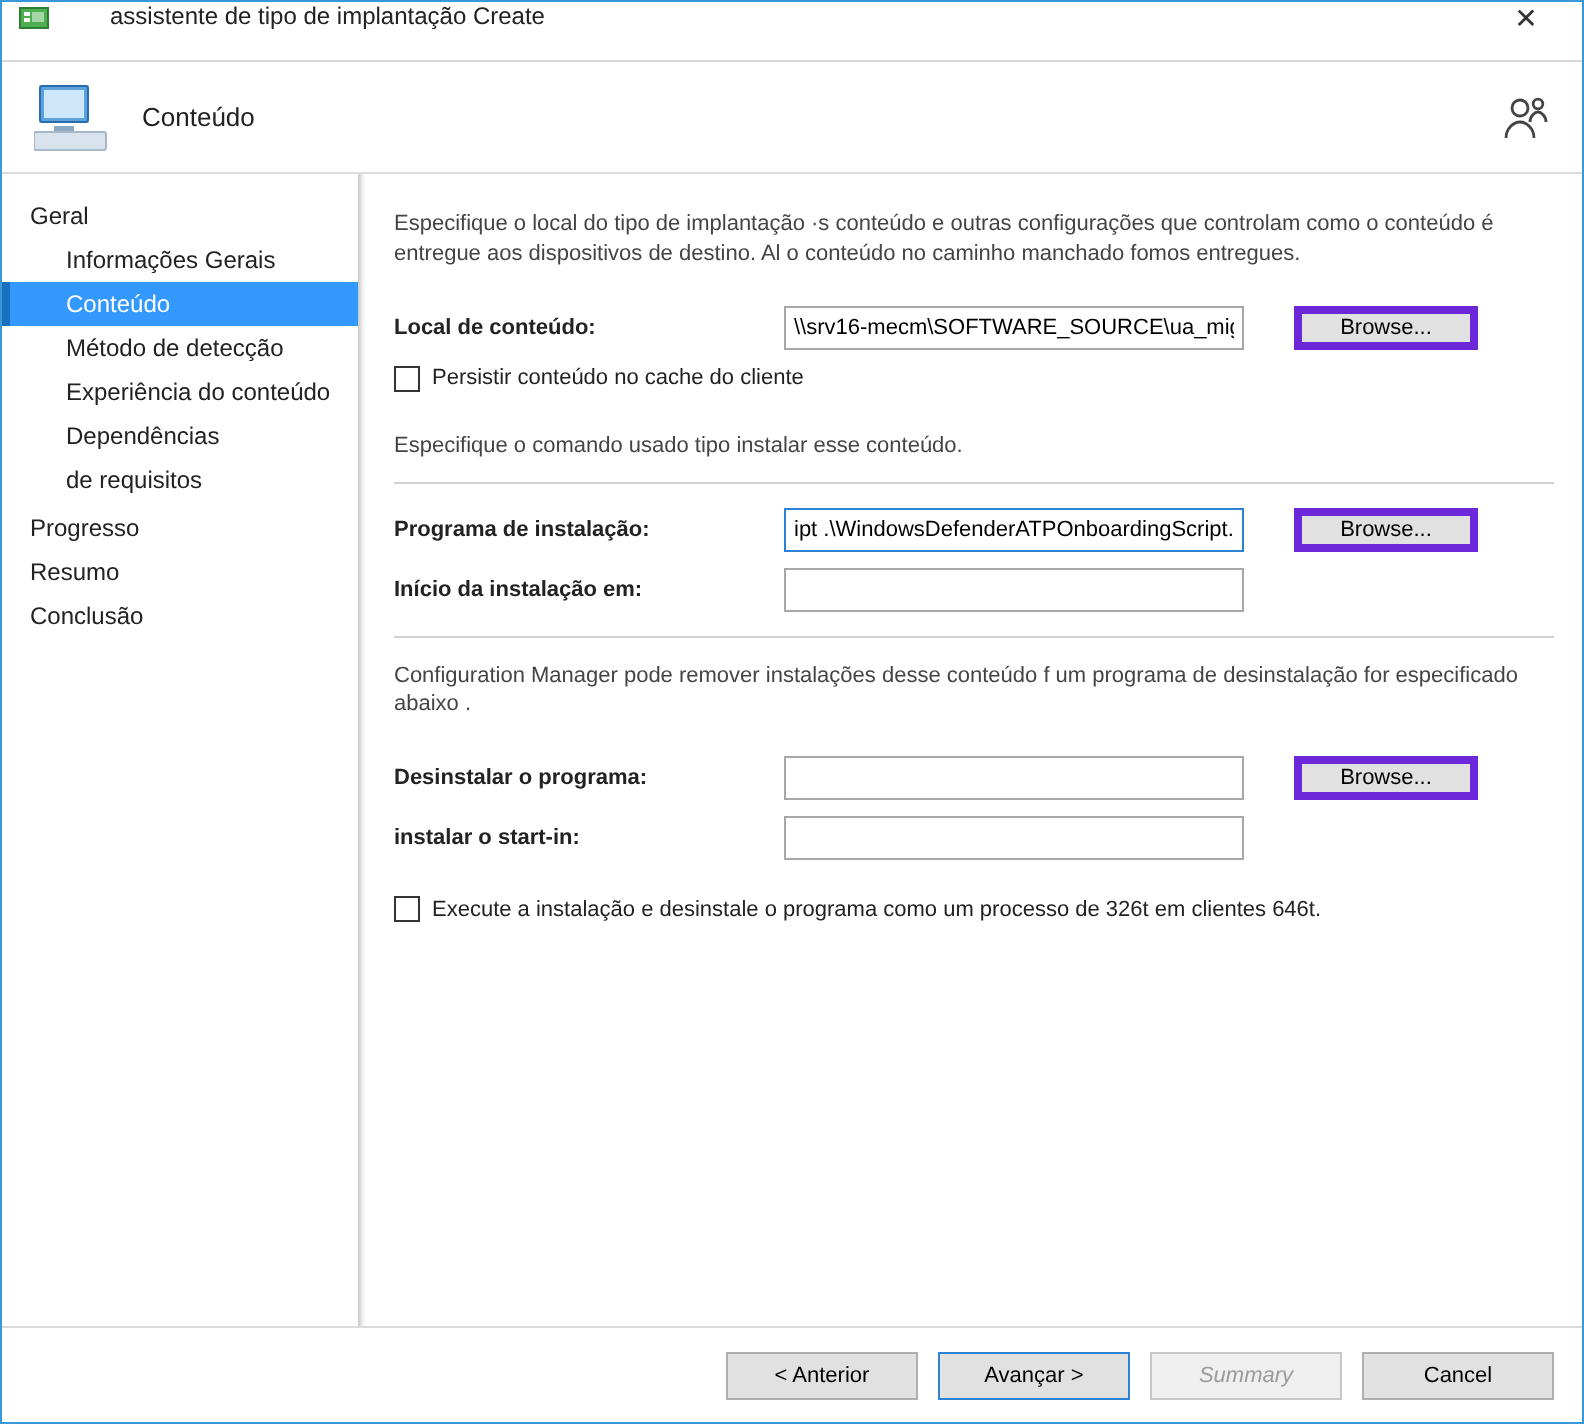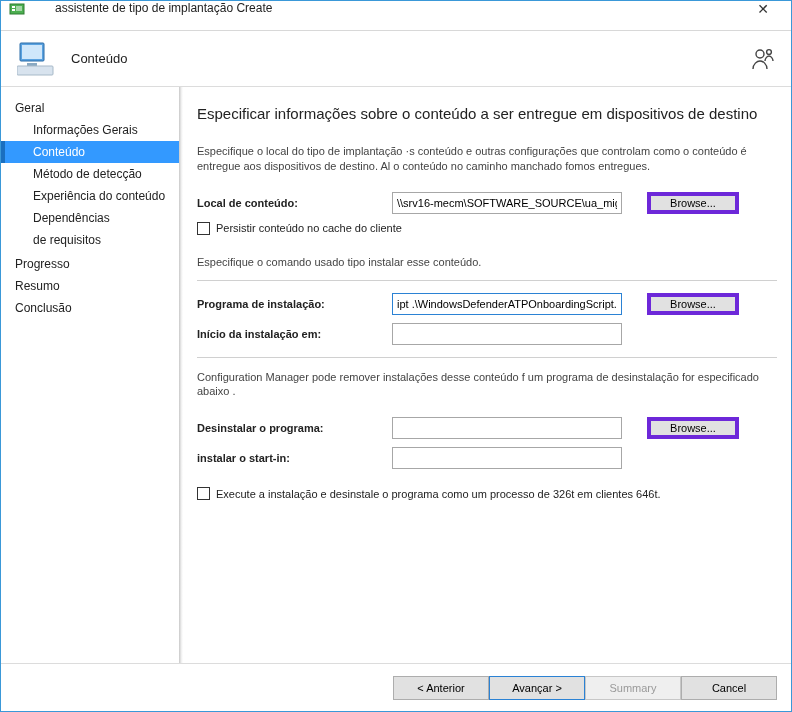--- a/index.html
+++ b/index.html
@@ -31,24 +31,24 @@
   .instr { font-size: 11px; color:#444; line-height: 1.35; margin-bottom: 18px; }
   .form-row { display:flex; align-items:center; margin-bottom: 8px; font-size: 11px; color:#222; }
   .form-row .label { width: 195px; font-weight: bold; }
   .form-row input[type=text] { height: 22px; border:1px solid #a7a7a7; font-size: 11px; padding: 0 4px; background:#fff; width: 230px; }
   .form-row input[type=text].active { border:1px solid #2b82d4; }
   .form-row .btn { width: 92px; height: 22px; font-size:11px; margin-left: 25px; background:#e1e1e1; border:4px solid #6d28d9; cursor:pointer; }
   .check-row { display:flex; align-items:center; gap:6px; font-size:11px; color:#222; margin-bottom: 20px; }
   .check-row .cb, .cb { width:13px; height:13px; border:1px solid #333; background:#fff; display:inline-block; }
   .hr { border-top:1px solid #d0d0d0; margin: 4px 0 12px 0; }
 
-  .footer { height: 48px; display:flex; align-items:center; justify-content:flex-end; padding: 0 14px; border-top: 1px solid #dcdcdc; }
+  .footer { height: 48px; display:flex; align-items:center; justify-content:flex-end; padding: 0 14px; gap: 10px; border-top: 1px solid #dcdcdc; }
   .footer button { width: 96px; height: 24px; font-size: 11px; background:#e1e1e1; border:1px solid #adadad; cursor:pointer; }
   .footer button.primary { border:1px solid #2b82d4; }
-  .footer button.disabled { color:#9a9a9a; border-color:#c7c7c7; background:#efefef; cursor:default; }
+  .footer button.disabled { color:#9a9a9a; border-color:#c7c7c7; background:#efefef; cursor:default;font-style:italic; }
 </style>
 </head>
 <body>
 
 <div class="titlebar">
   <span class="app-icon">
     <svg viewBox="0 0 16 16">
         <rect x="1" y="3" width="14" height="10" fill="#4caf50" stroke="#2e7d32"></rect>
         <rect x="3" y="5" width="3" height="2" fill="#fff"></rect>
         <rect x="3" y="8" width="3" height="2" fill="#fff"></rect>
@@ -91,21 +91,20 @@
     <div class="sub-item">de requisitos</div>
     <div class="section-spacer"></div>
     <div class="section-title">Progresso</div>
     <div class="section-title">Resumo</div>
     <div class="section-title">Conclusão</div>
   </div>
 
   <div class="divider"></div>
 
   <div class="main">
-    <div class="page-heading">Especificar informações sobre o conteúdo a ser entregue em dispositivos de destino</div>
 
     <div class="instr">Especifique o local do tipo de implantação ·s conteúdo e outras configurações que controlam como o conteúdo é entregue aos dispositivos de destino. Al o conteúdo no caminho manchado fomos entregues.</div>
 
     <div class="form-row">
       <span class="label">Local de conteúdo:</span>
       <input type="text" value="\\srv16-mecm\SOFTWARE_SOURCE\ua_migrate" style="">
       <button class="btn">Browse...</button>
     </div>
 
     <div class="check-row">

